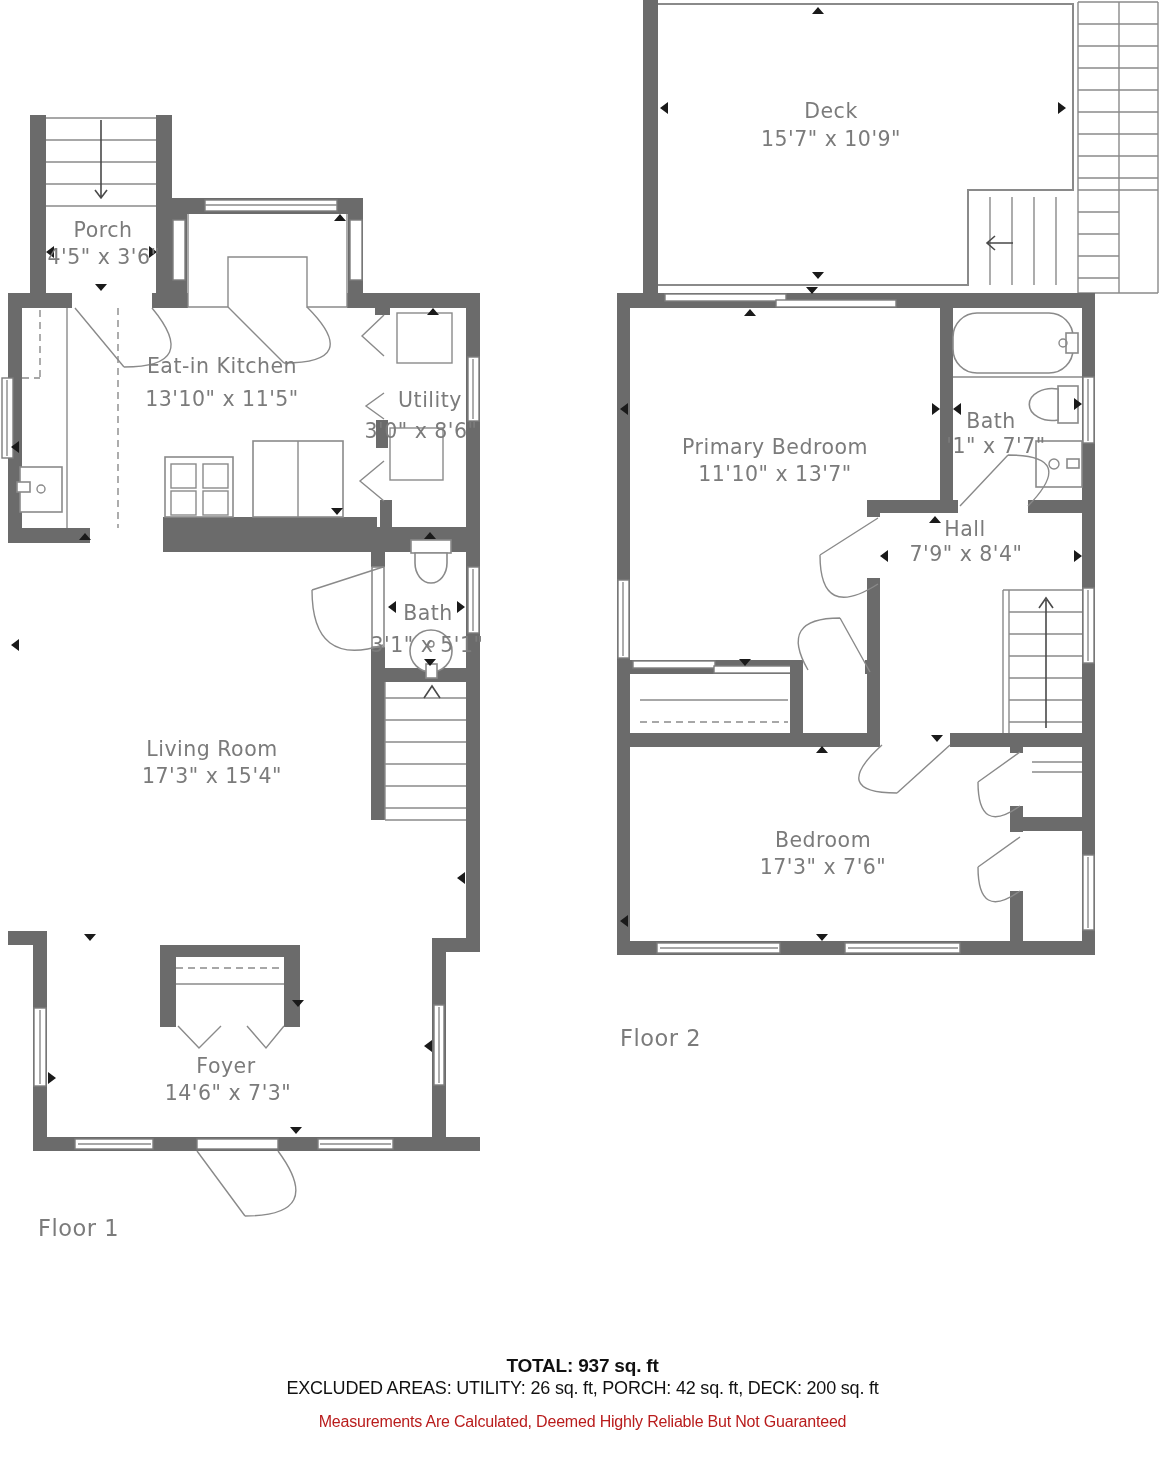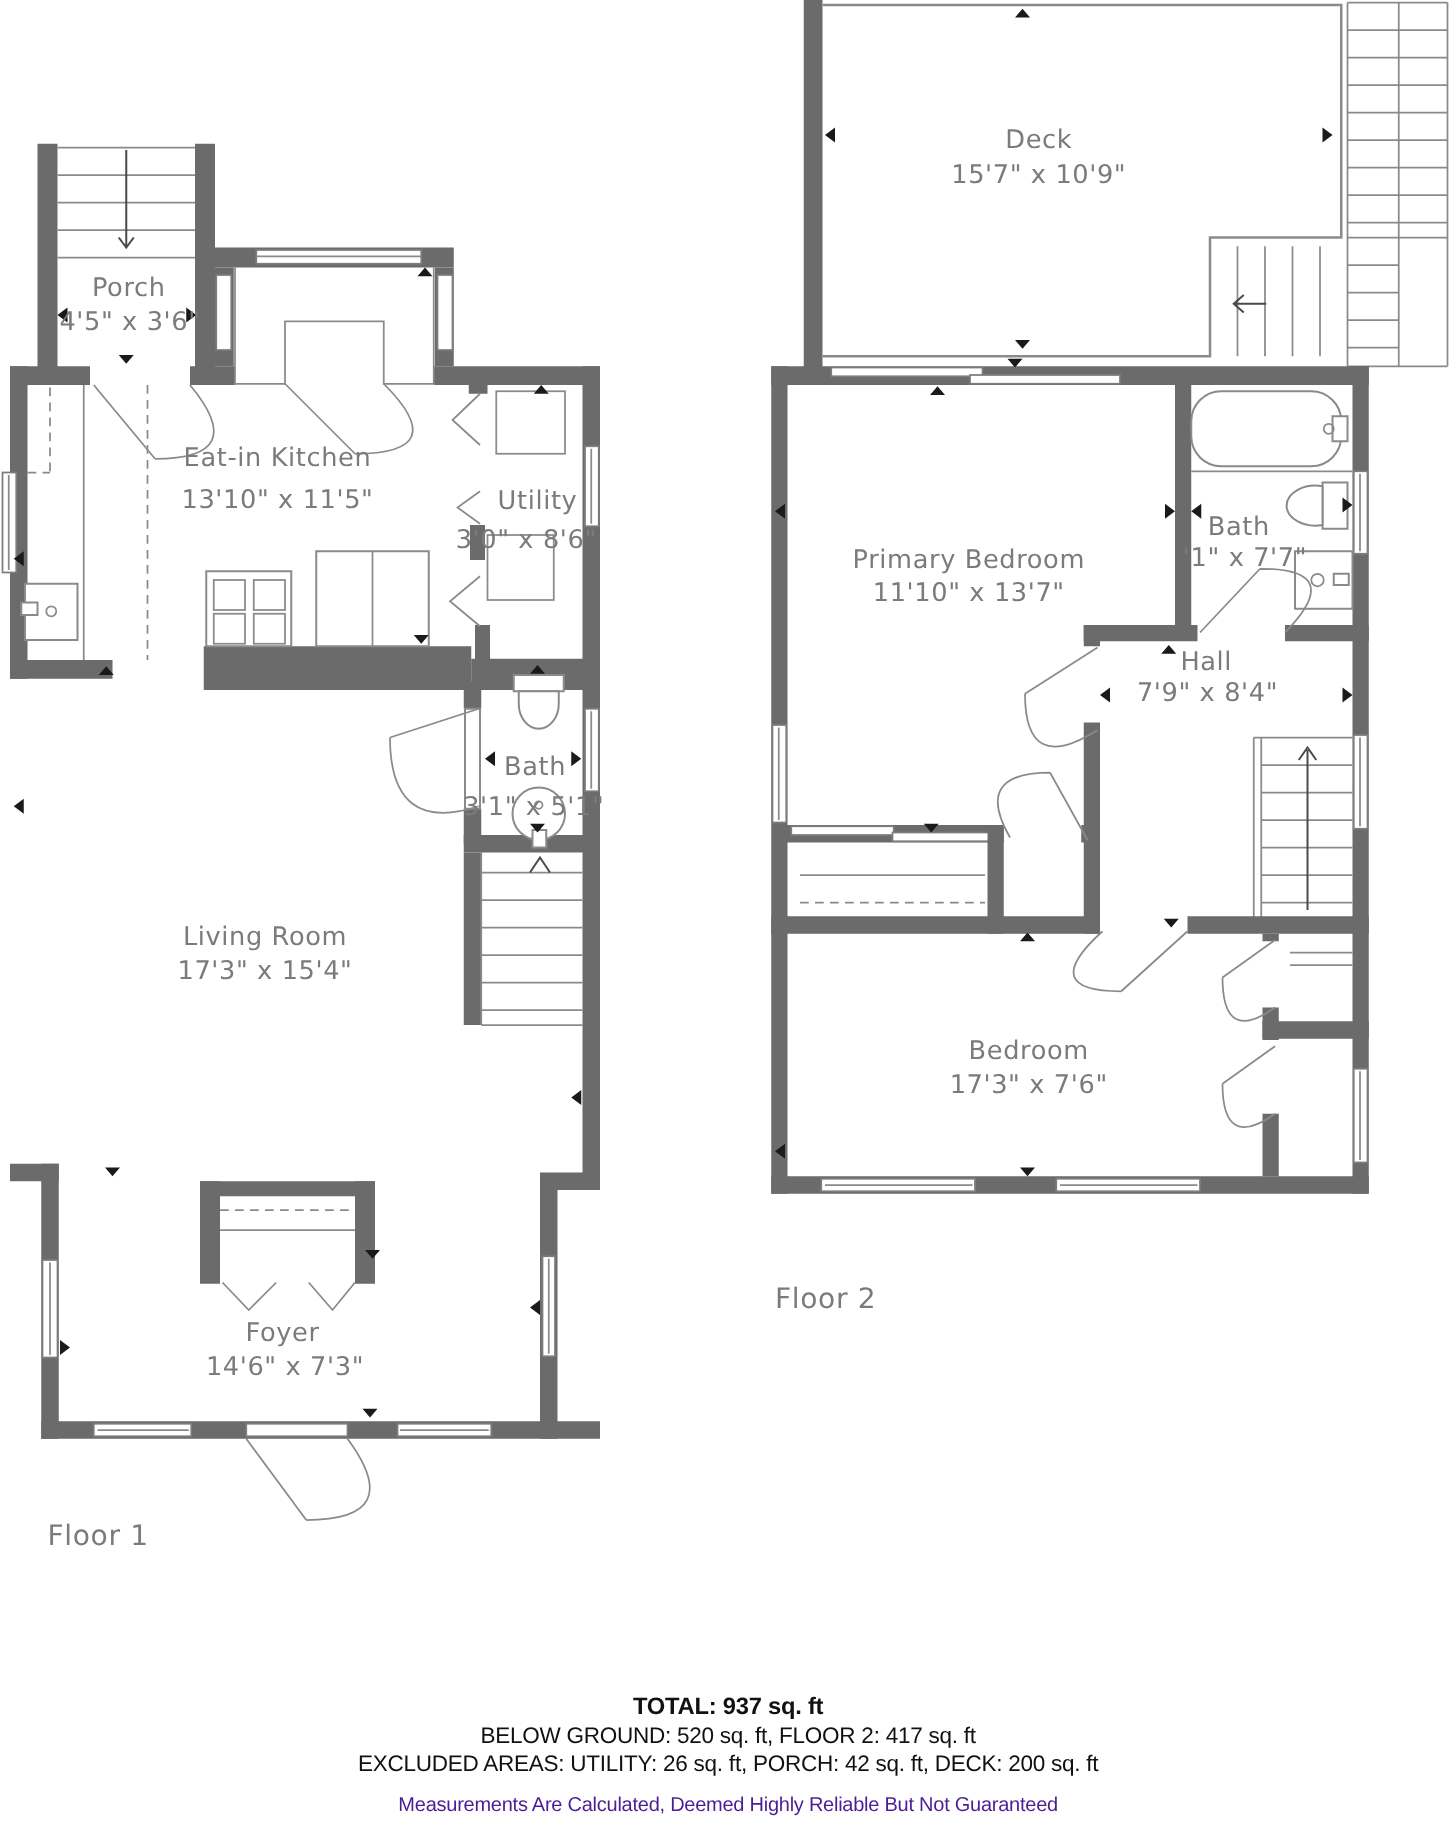--- a/index.html
+++ b/index.html
@@ -15,21 +15,21 @@
   .mk{fill:#1a1a1a;stroke:none;}
   .arr{fill:none;stroke:#4a4a4a;stroke-width:1.6;}
   text.room{font-family:"DejaVu Sans",sans-serif;font-size:20.5px;fill:#7b7b7b;
             text-anchor:middle;letter-spacing:.5px;}
   text.floorlab{font-family:"DejaVu Sans",sans-serif;font-size:22.5px;fill:#7b7b7b;
             text-anchor:start;letter-spacing:.5px;}
   .summary{position:absolute;left:0;top:1354px;width:1165px;text-align:center;
            font-family:"Liberation Sans",sans-serif;color:#111;letter-spacing:-.2px;}
   .summary .l1{font-size:19px;font-weight:bold;line-height:23px;}
   .summary .l2,.summary .l3{font-size:18px;line-height:23px;}
-  .summary .disc{font-size:16px;color:#4c1d95;margin-top:13px;}
+  .summary .disc{font-size:16px;color:#b91c1c;margin-top:13px;}
 </style>
 </head>
 <body>
 
 <svg width="1165" height="1463" viewBox="0 0 1165 1463">
 
   <g>
 
     <g>
       <rect class="wall" x="30" y="115" width="16" height="180"></rect>
@@ -300,16 +300,15 @@
     <g>
       <text class="room" x="823" y="847">Bedroom</text>
       <text class="room" x="823" y="874">17'3" x 7'6"</text>
     </g>
     <text class="floorlab" x="620" y="1046">Floor 2</text>
   </g>
 </svg>
 
 <div class="summary">
   <div class="l1">TOTAL: 937 sq. ft</div>
-  <div class="l2">BELOW GROUND: 520 sq. ft, FLOOR 2: 417 sq. ft</div>
   <div class="l3">EXCLUDED AREAS: UTILITY: 26 sq. ft, PORCH: 42 sq. ft, DECK: 200 sq. ft</div>
   <div class="disc">Measurements Are Calculated, Deemed Highly Reliable But Not Guaranteed</div>
 </div>
 
 </body></html>

